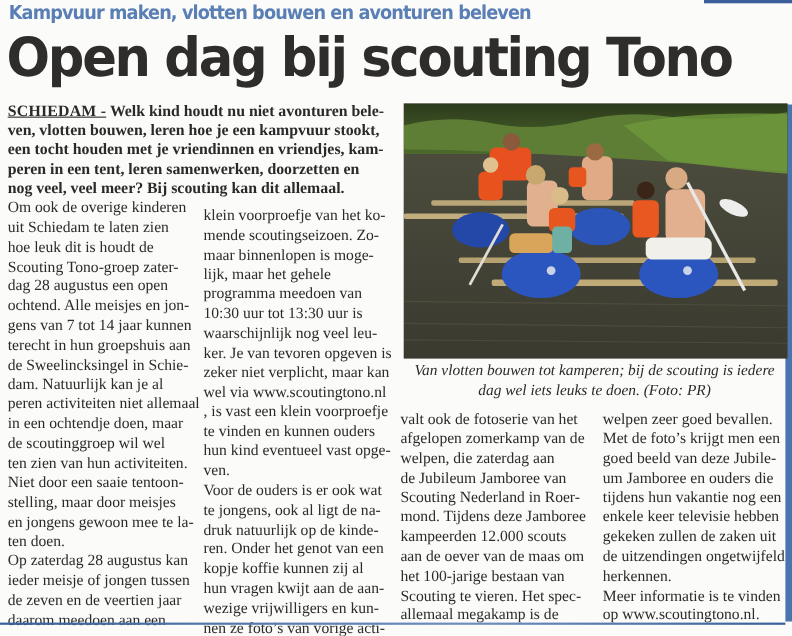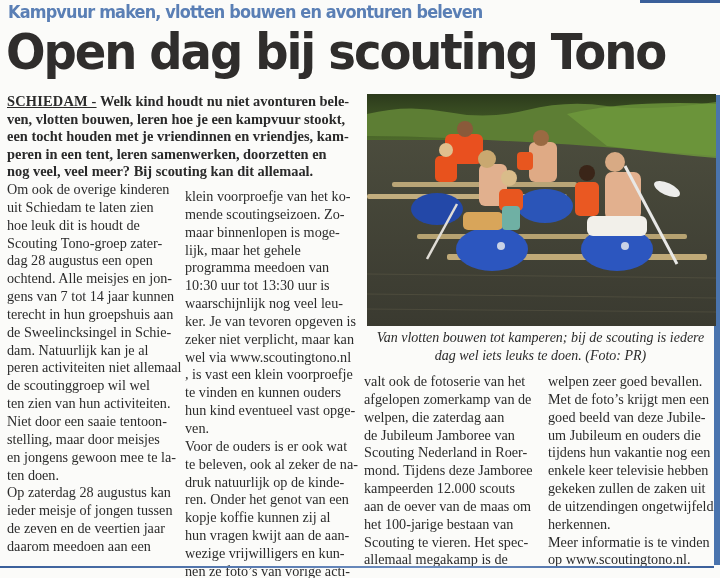--- a/index.html
+++ b/index.html
@@ -142,20 +142,21 @@
   <span class="line">uit Schiedam te laten zien</span>
   <span class="line">hoe leuk dit is houdt de</span>
   <span class="line">Scouting Tono-groep zater-</span>
   <span class="line">dag 28 augustus een open</span>
   <span class="line">ochtend. Alle meisjes en jon-</span>
   <span class="line">gens van 7 tot 14 jaar kunnen</span>
   <span class="line">terecht in hun groepshuis aan</span>
   <span class="line">de Sweelincksingel in Schie-</span>
   <span class="line">dam. Natuurlijk kan je al</span>
   <span class="line">peren activiteiten niet allemaal</span>
+  <span class="line">in een ochtendje doen, maar</span>
   <span class="line">de scoutinggroep wil wel</span>
   <span class="line">ten zien van hun activiteiten.</span>
   <span class="line">Niet door een saaie tentoon-</span>
   <span class="line">stelling, maar door meisjes</span>
   <span class="line">en jongens gewoon mee te la-</span>
   <span class="line">ten doen.</span>
   <span class="line">Op zaterdag 28 augustus kan</span>
   <span class="line">ieder meisje of jongen tussen</span>
   <span class="line">de zeven en de veertien jaar</span>
   <span class="line">daarom meedoen aan een</span>
@@ -170,21 +171,21 @@
   <span class="line">10:30 uur tot 13:30 uur is</span>
   <span class="line">waarschijnlijk nog veel leu-</span>
   <span class="line">ker. Je van tevoren opgeven is</span>
   <span class="line">zeker niet verplicht, maar kan</span>
   <span class="line">wel via www.scoutingtono.nl</span>
   <span class="line">, is vast een klein voorproefje</span>
   <span class="line">te vinden en kunnen ouders</span>
   <span class="line">hun kind eventueel vast opge-</span>
   <span class="line">ven.</span>
   <span class="line">Voor de ouders is er ook wat</span>
-  <span class="line">te beleven, ook al zeker de na-</span>
+  <span class="line">te jongens, ook al ligt de na-</span>
   <span class="line">druk natuurlijk op de kinde-</span>
   <span class="line">ren. Onder het genot van een</span>
   <span class="line">kopje koffie kunnen zij al</span>
   <span class="line">hun vragen kwijt aan de aan-</span>
   <span class="line">wezige vrijwilligers en kun-</span>
   <span class="line">nen ze foto’s van vorige acti-</span>
 
 </div>
 
 <div class="col col3">
@@ -198,21 +199,21 @@
   <span class="line">aan de oever van de maas om</span>
   <span class="line">het 100-jarige bestaan van</span>
   <span class="line">Scouting te vieren. Het spec-</span>
   <span class="line">allemaal megakamp is de</span>
 </div>
 
 <div class="col col4">
   <span class="line">welpen zeer goed bevallen.</span>
   <span class="line">Met de foto’s krijgt men een</span>
   <span class="line">goed beeld van deze Jubile-</span>
-  <span class="line">um Jubileum en ouders die</span>
+  <span class="line">um Jamboree en ouders die</span>
   <span class="line">tijdens hun vakantie nog een</span>
   <span class="line">enkele keer televisie hebben</span>
   <span class="line">gekeken zullen de zaken uit</span>
   <span class="line">de uitzendingen ongetwijfeld</span>
   <span class="line">herkennen.</span>
   <span class="line">Meer informatie is te vinden</span>
   <span class="line">op www.scoutingtono.nl.</span>
 </div>
 
 <div class="rule"></div>

